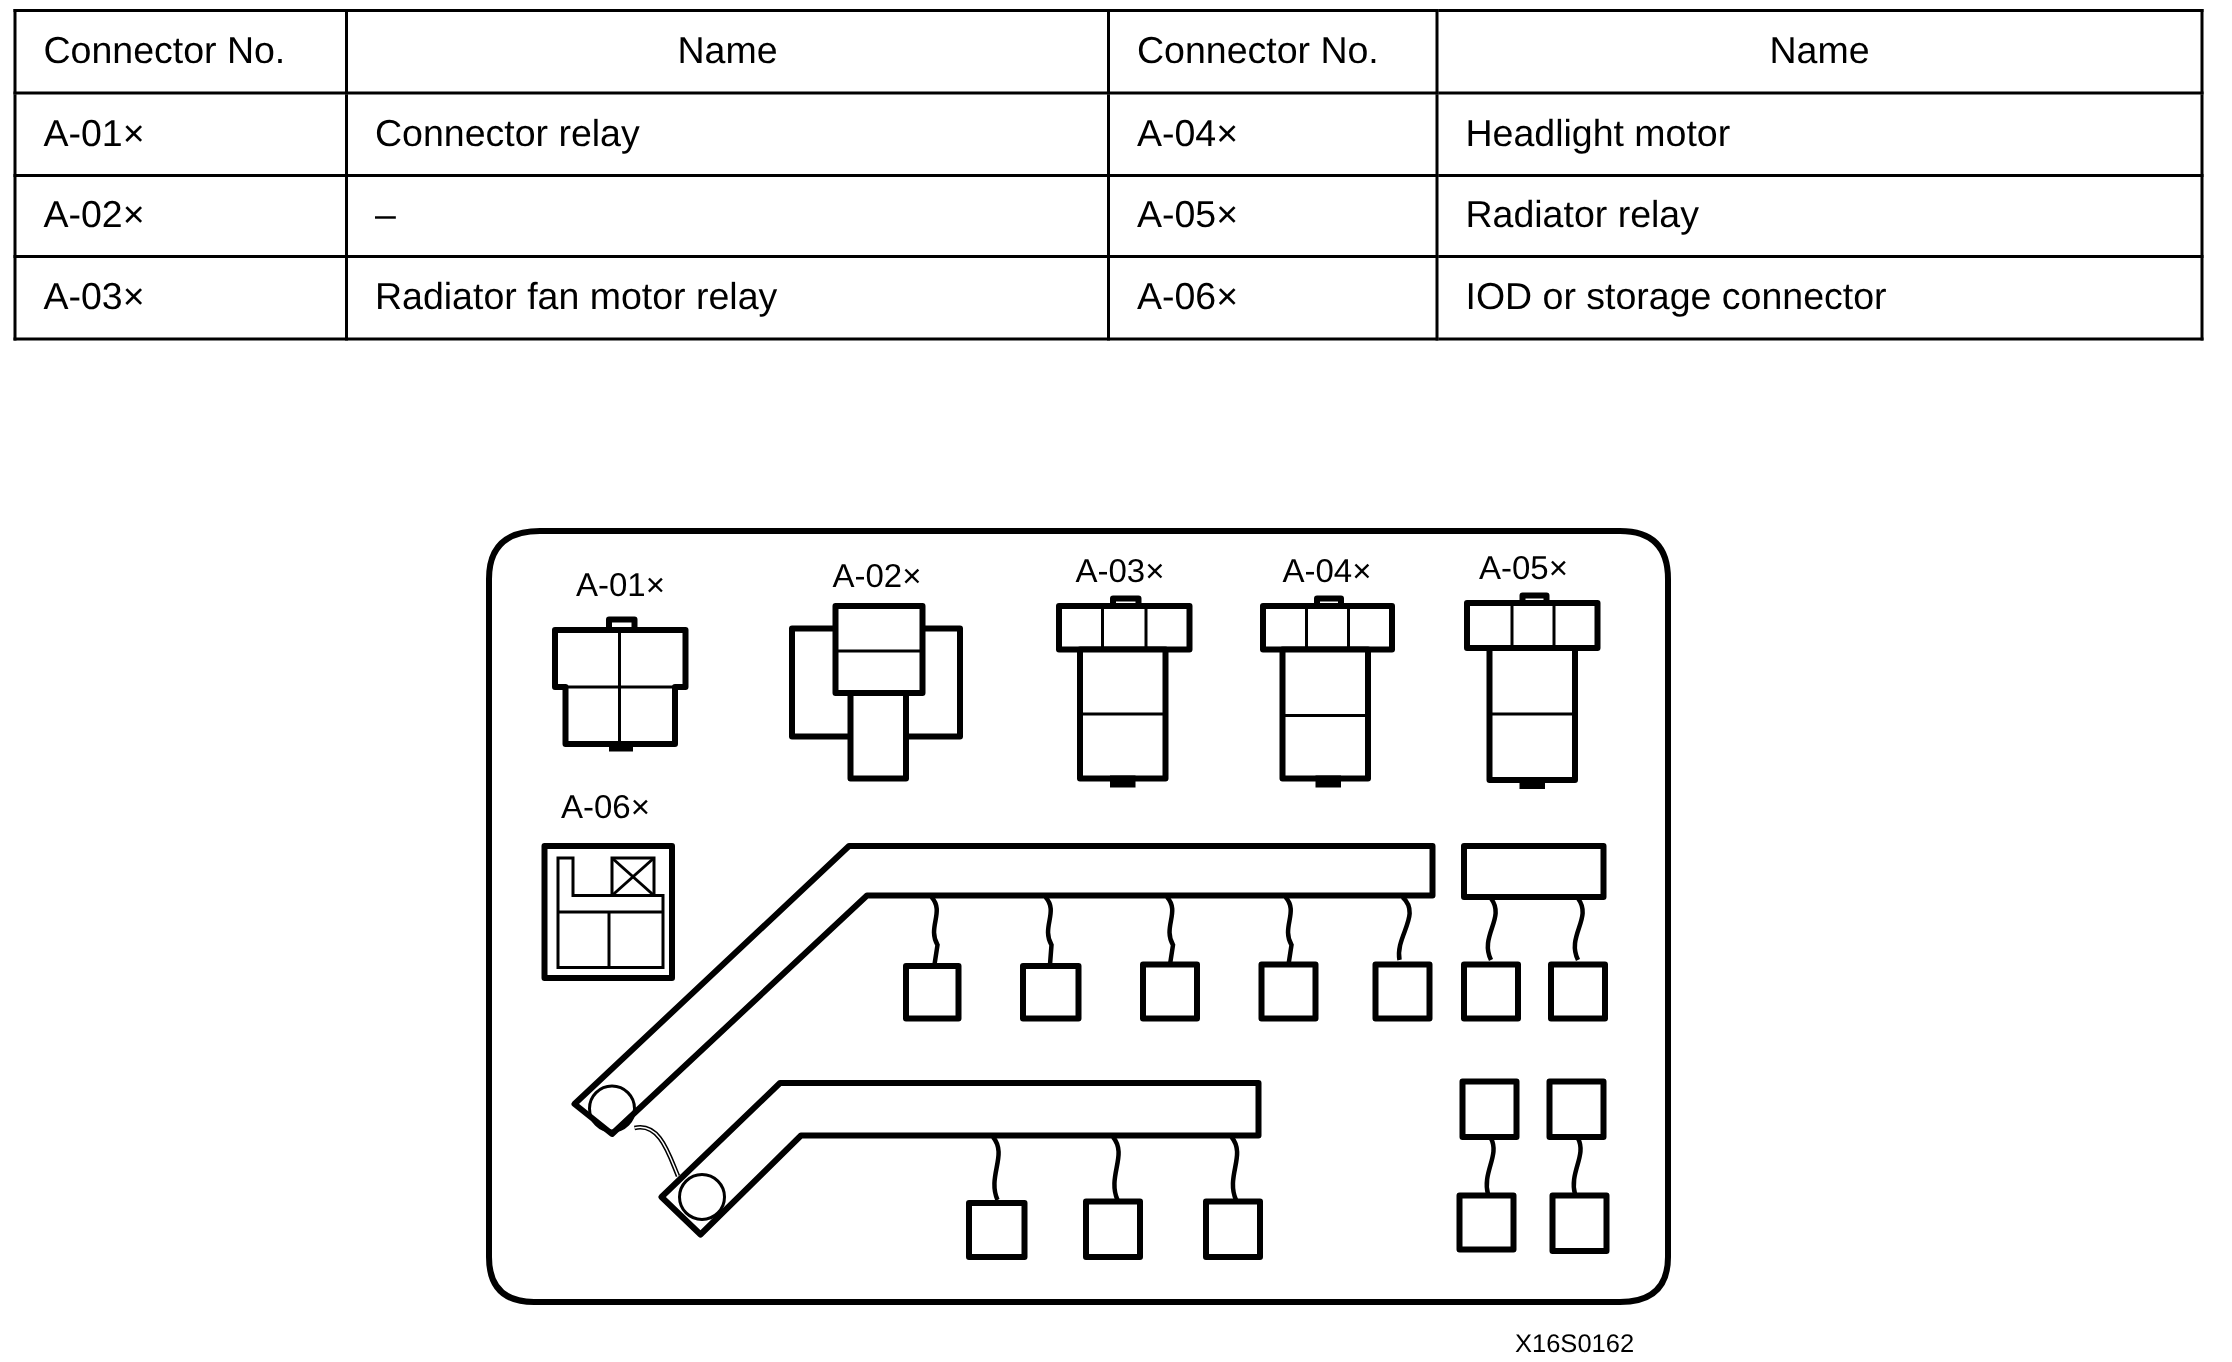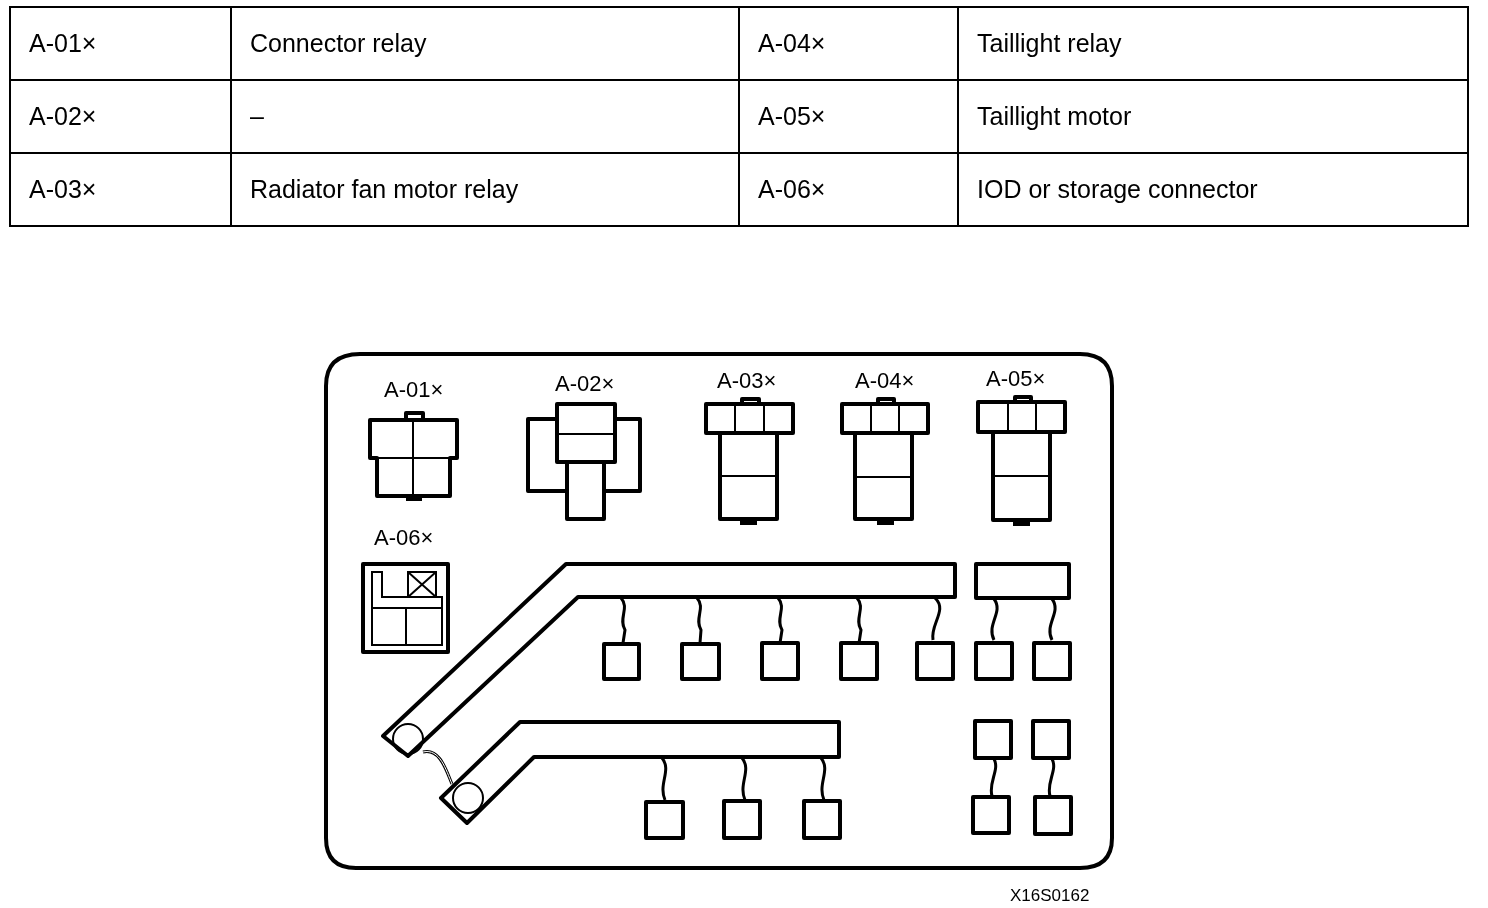--- a/index.html
+++ b/index.html
@@ -26,31 +26,37 @@
 <body>
 
 <table class="conn">
   <colgroup>
       <col class="c1">
       <col class="c2">
       <col class="c3">
       <col class="c4">
     </colgroup>
   <tbody>
+      <tr>
+    <th>Connector No.</th>
+    <th class="center">Name</th>
+    <th>Connector No.</th>
+    <th class="center">Name</th>
+  </tr>
   <tr>
     <td>A-01×</td>
     <td>Connector relay</td>
     <td>A-04×</td>
-    <td>Taillight relay</td>
+    <td>Headlight motor</td>
   </tr>
   <tr>
     <td>A-02×</td>
     <td>–</td>
     <td>A-05×</td>
-    <td>Taillight motor</td>
+    <td>Radiator relay</td>
   </tr>
   <tr>
     <td>A-03×</td>
     <td>Radiator fan motor relay</td>
     <td>A-06×</td>
     <td>IOD or storage connector</td>
   </tr>
 </tbody>
   </table>
 

